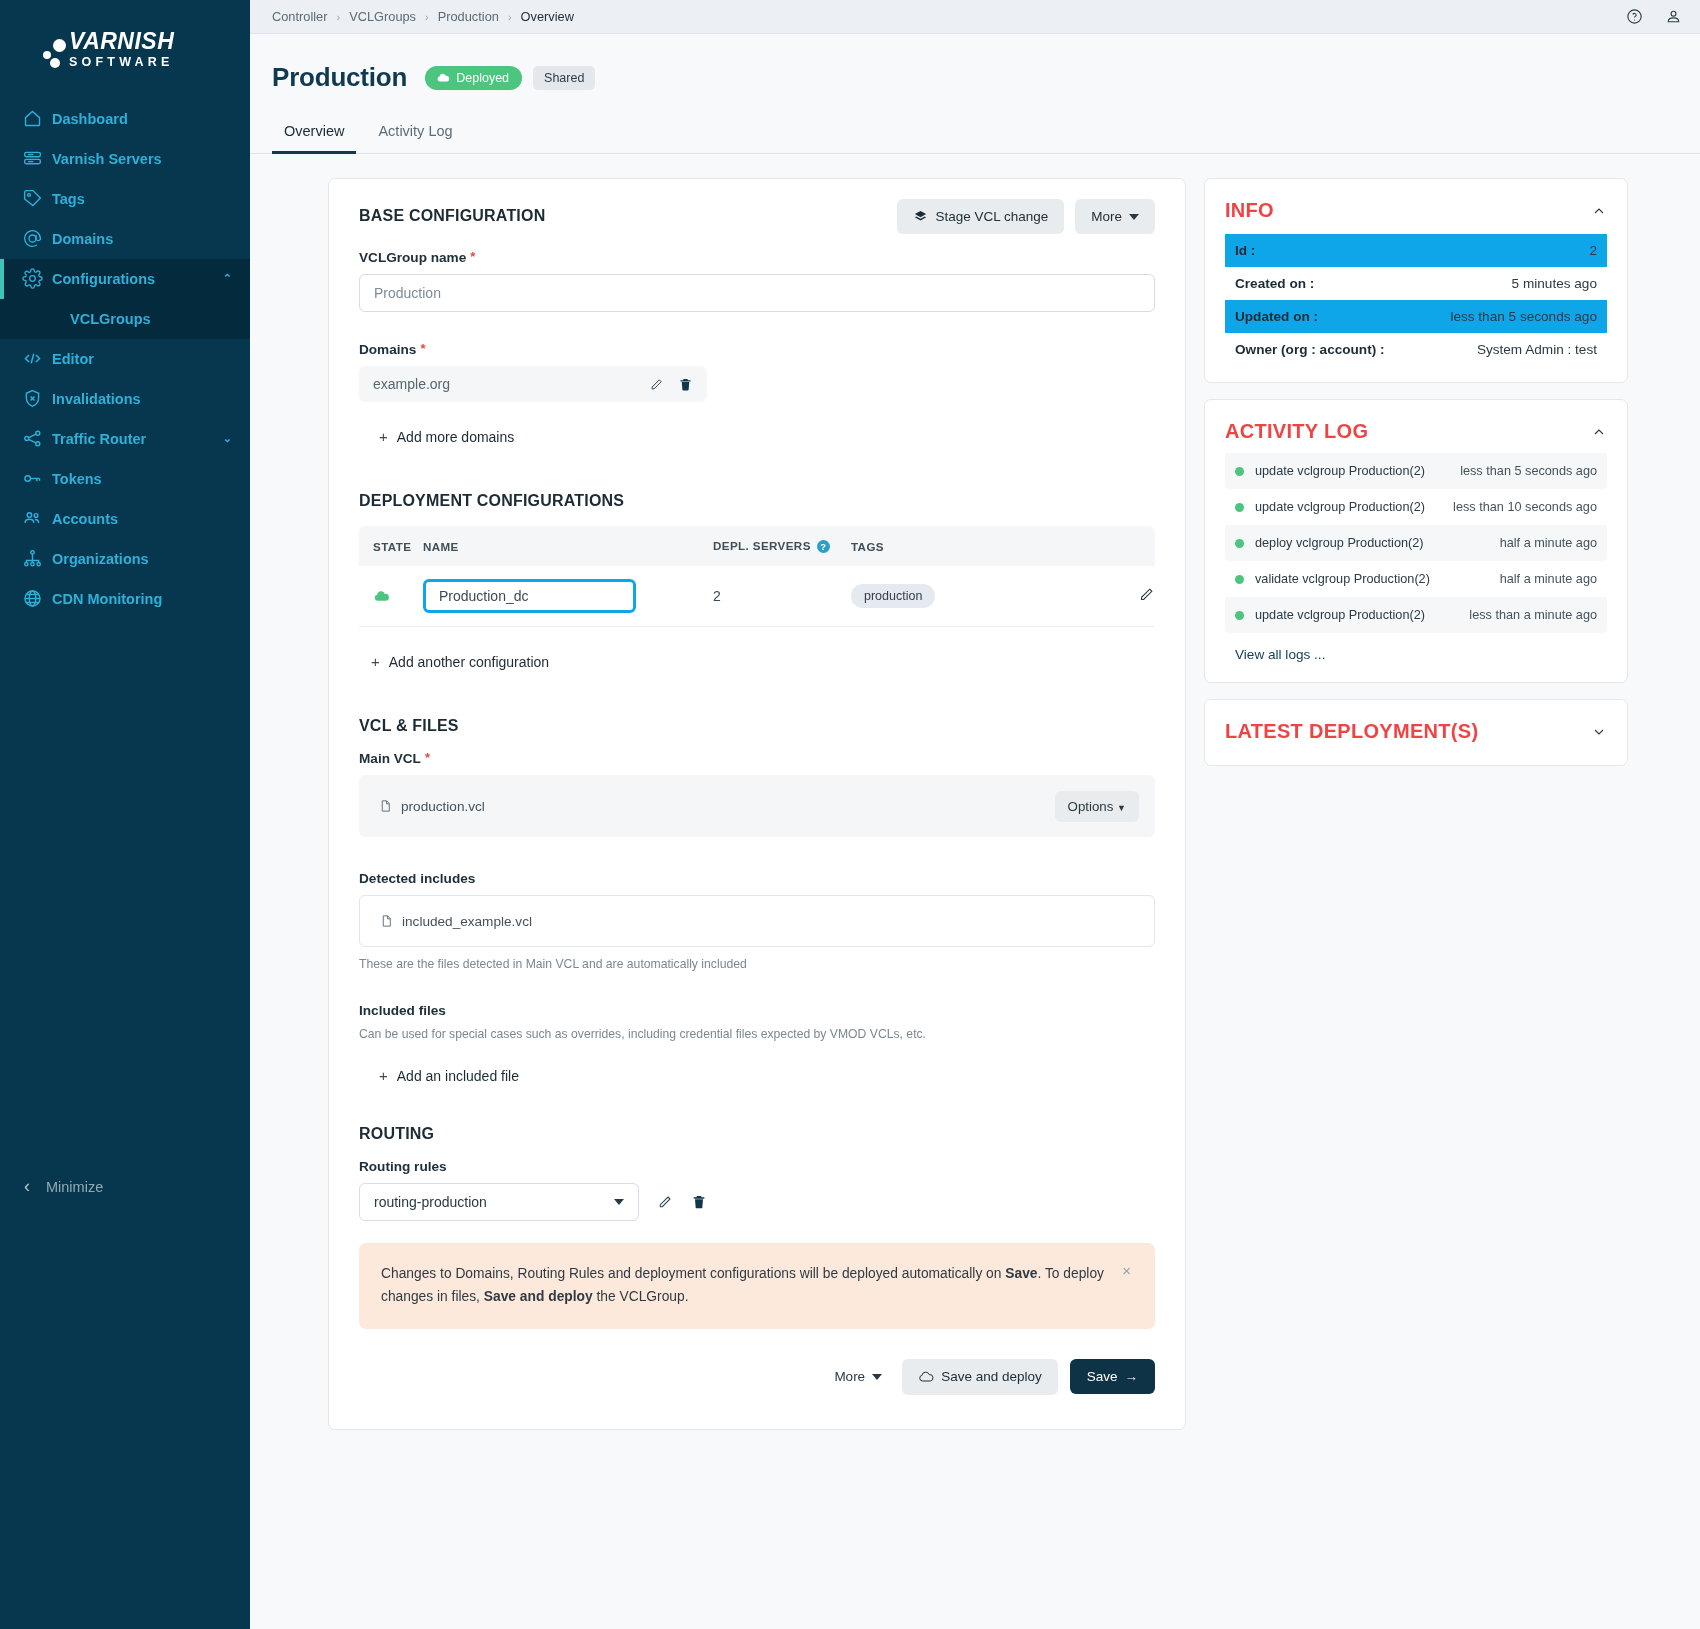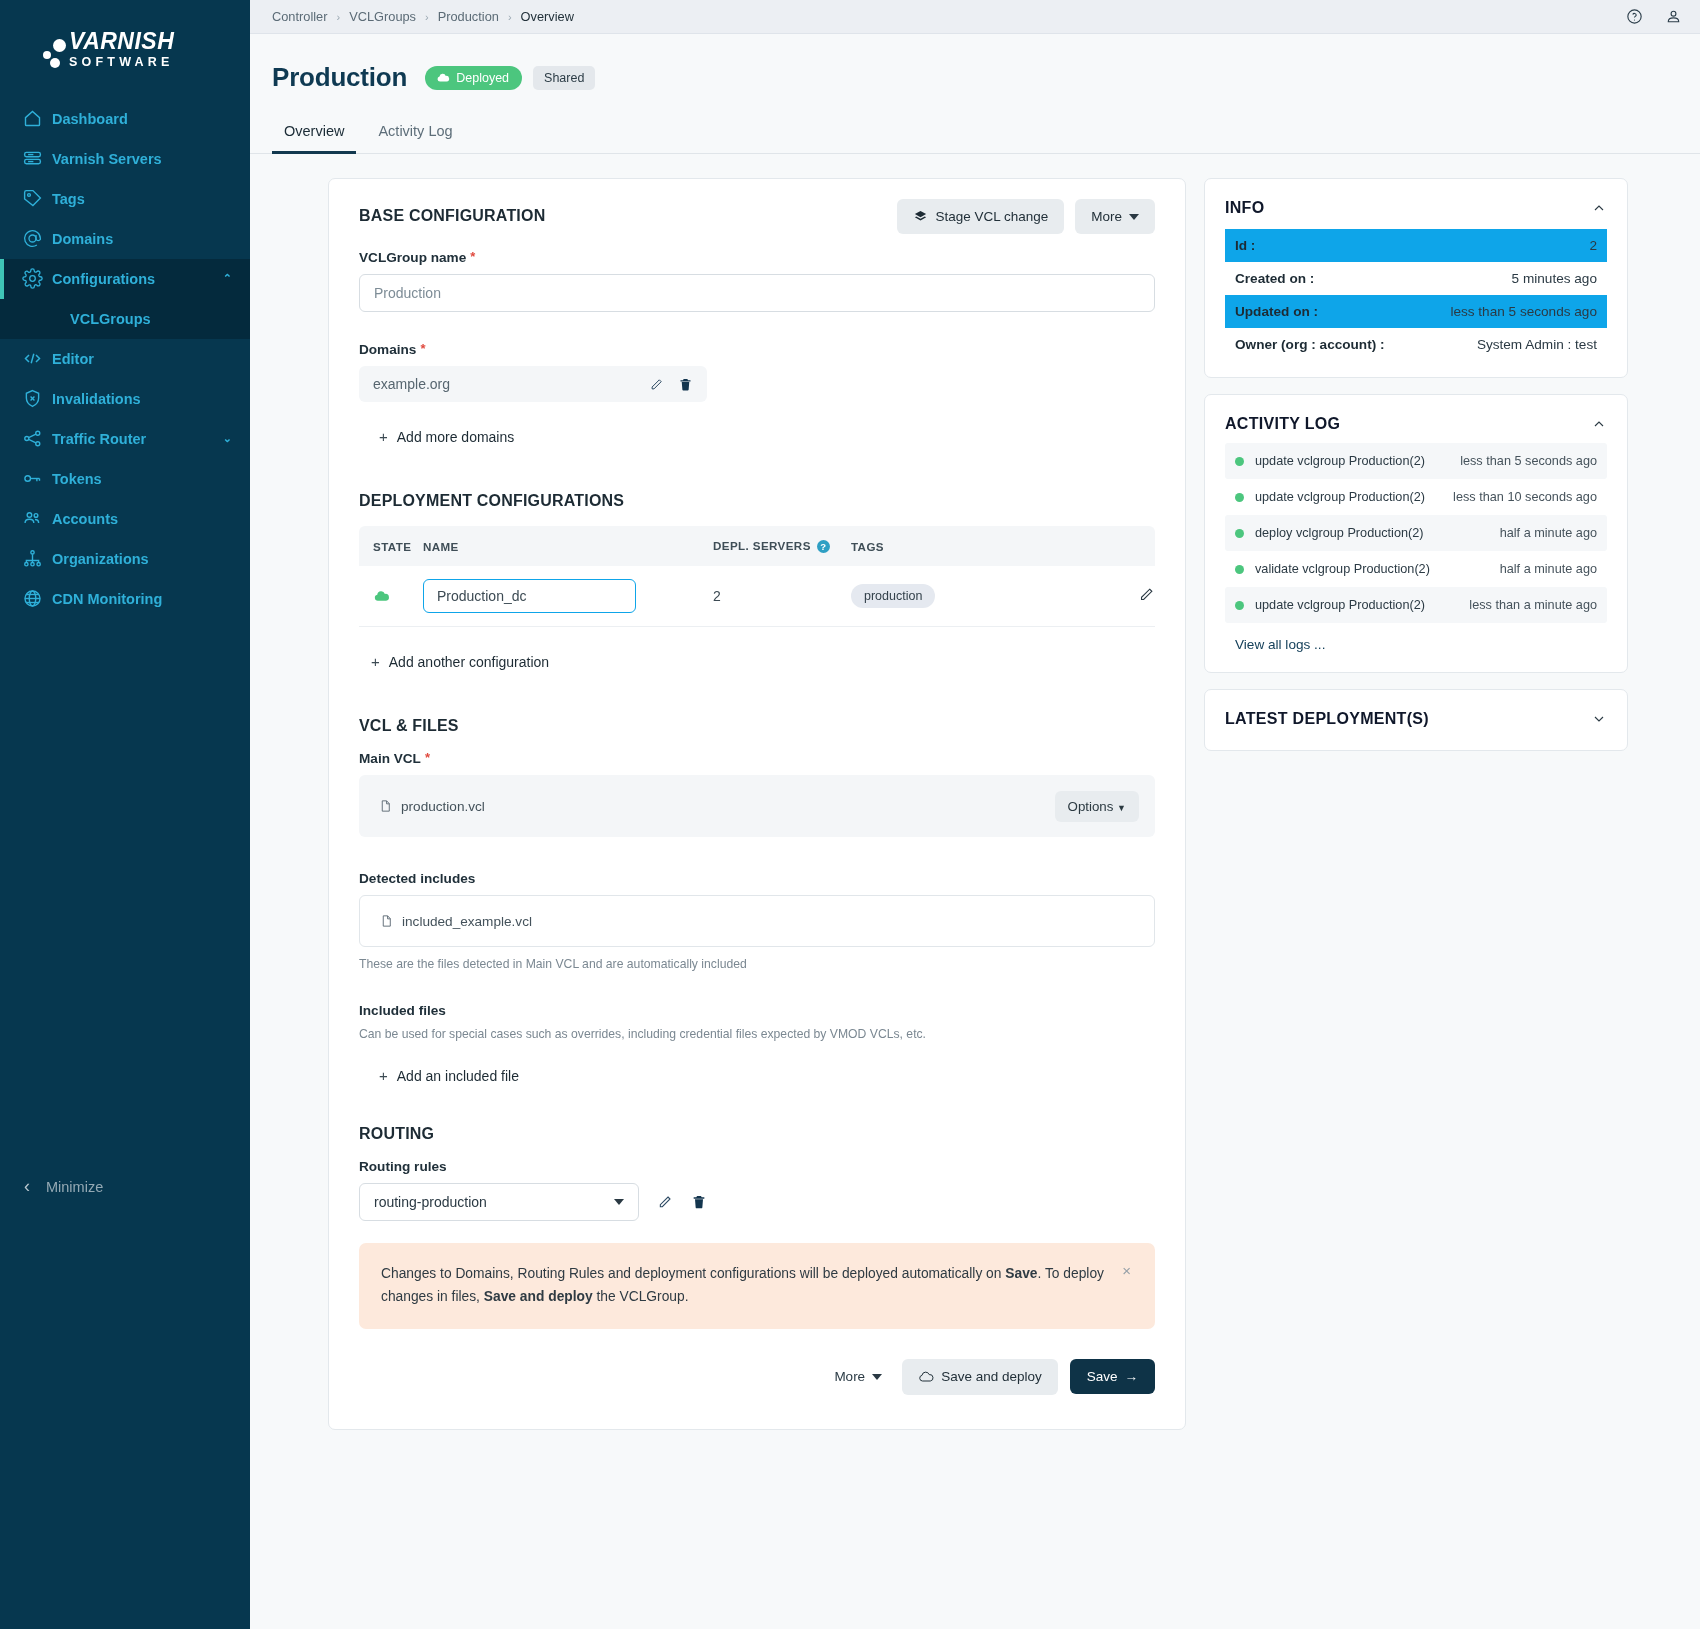--- a/index.html
+++ b/index.html
@@ -153,21 +153,21 @@
   table.dtable thead th:last-child { border-radius: 0 6px 0 0; }
   table.dtable tbody td { padding: 13px 0; border-bottom: 1px solid #eceff2; font-size: 14px; color: #3c4a53; }
   table.dtable tbody td:first-child { padding-left: 14px; }
   .qmark {
     display: inline-flex; align-items: center; justify-content: center;
     width: 13px; height: 13px; border-radius: 50%; background: #2e9fc4; color: #fff;
     font-size: 9.5px; font-weight: bold; margin-left: 6px; vertical-align: middle;
   }
   .state-cloud { color: #4cc67e; display: flex; }
   .name-input {
-    width: 213px; height: 34px; border: 1px solid #0ea5e9; border-radius: 6px;
+    width: 213px; height: 34px; border: 3px solid #0ea5e9; border-radius: 6px;
     padding: 0 13px; font-size: 14px; color: #3c4a53; background:#fff;
     font-family: "Liberation Sans", sans-serif;
   }
   .tagchip {
     display: inline-block; background: #e5e9f0; color: #33414b;
     border-radius: 13px; padding: 5px 13px; font-size: 12.5px;
   }
 
   .filebox {
     margin-top: 4px; border-radius: 6px; background: #f4f6f8;
@@ -199,21 +199,21 @@
   .alert b { font-weight: bold; }
   .alert .x { margin-left: 18px; color: #96a0a8; cursor: pointer; font-size: 15px; line-height:1; }
 
   .footer-btns { display: flex; align-items: center; justify-content: flex-end; gap: 12px; margin-top: 30px; }
 
   
   .panel-head {
     display: flex; align-items: center; justify-content: space-between;
     padding: 20px 20px 0 20px;
   }
-  .panel-title { font-size: 16px; font-weight: bold; color: #0f172a; letter-spacing: 0.3px; }
+  .panel-title { font-size: 20px; font-weight: bold; color: #ef4444; letter-spacing: 0.3px; }
   .acc-chev { cursor: pointer; color: #2b3a44; }
   .info-rows { padding: 12px 20px 16px; }
   .info-row {
     display: flex; justify-content: space-between; align-items: center;
     padding: 9px 10px; font-size: 13.6px; color: #1d2b34;
   }
   .info-row .k { font-weight: bold; }
   .info-row .v { color: #2b3a44; }
   .info-row.alt { background: #0ea5e9; }
 

